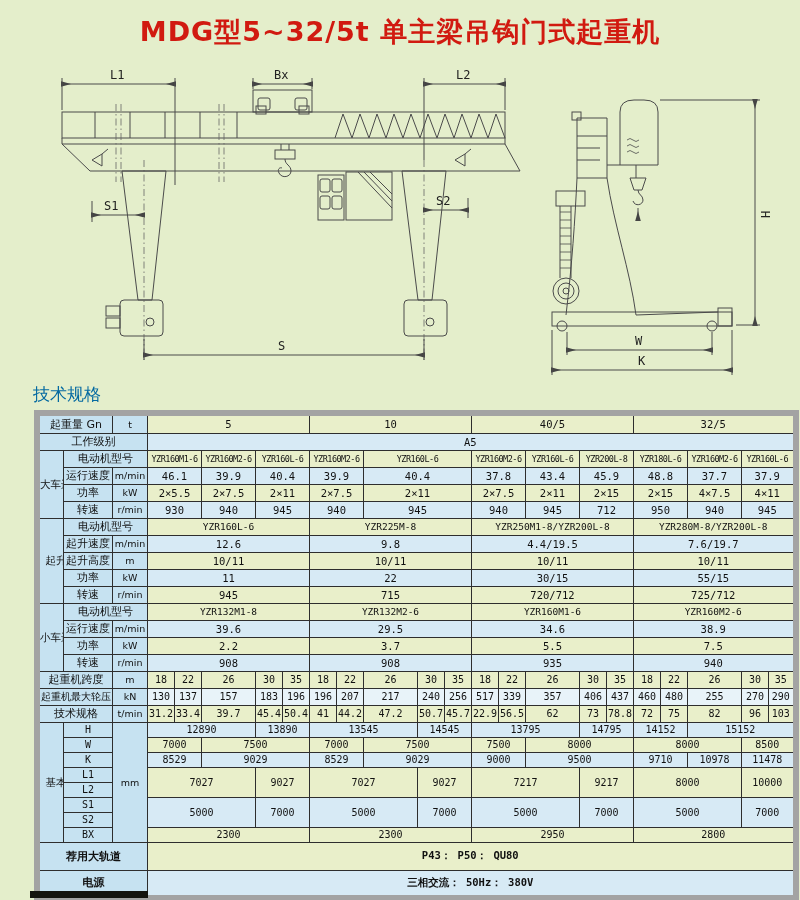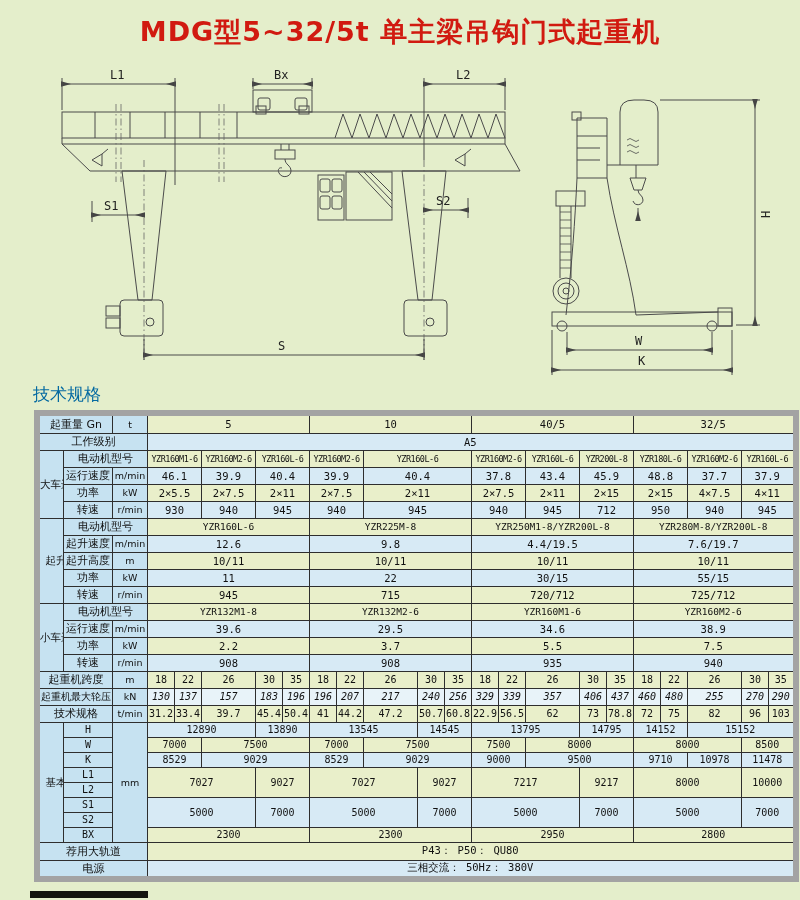--- a/index.html
+++ b/index.html
@@ -7,25 +7,25 @@
   .sheet{position:relative;width:800px;height:900px;background:#e4eecb;overflow:hidden;}
   .title{position:absolute;top:14px;left:0;width:800px;text-align:center;
          font-size:27px;font-weight:700;color:#d11a10;letter-spacing:1px;}
   .spec-heading{position:absolute;top:383px;left:33px;font-size:17px;font-weight:400;color:#0369a1;}
   .drawing{position:absolute;top:60px;left:0;}
   table.spec{position:absolute;top:410px;left:34px;border-collapse:collapse;table-layout:fixed;
              border:6px solid #a3a3a3;background:#f0abfc;}
   table.spec td{border:1px solid #2e2e2e;text-align:center;vertical-align:middle;
                 padding:0;overflow:hidden;white-space:nowrap;color:#111;}
   tr{height:17px;}
-  tr.h20{height:20px;} tr.h15{height:15px;} tr.h18{height:18px;}
+  tr.h20{height:20px;} tr.h15{height:15px;} tr.h18{height:28px;font-weight:bold;}
   .lb{background:#c6e2f1;}
   .g{background:#e9efca;}
   .b{background:#d7eaf5;}
-  .wb{background:#e8f3f9;font-style:italic;}
+  .wb{background:#e8f3f9;}
   .lab{font-size:11px;}
   .u{font-size:9.5px;}
   .v{font-size:10.5px;font-family:"DejaVu Sans Mono","Liberation Mono",monospace;}
   .sm{font-size:8.5px;letter-spacing:-0.5px;}
   .md{font-size:9.5px;}
   .s10{font-size:10px;}
   .vert div{margin:0 auto;word-break:break-all;line-height:1.2;font-size:10.5px;}
   .v2 div{width:23px;}
   .v1 div{width:12px;}
   .crop-strip{position:absolute;top:891px;left:30px;width:118px;height:7px;background:#14140f;}
@@ -422,21 +422,21 @@
       <td class="wb v s10">130</td>
       <td class="wb v s10">137</td>
       <td class="wb v s10" colspan="2">157</td>
       <td class="wb v s10">183</td>
       <td class="wb v s10">196</td>
       <td class="wb v s10">196</td>
       <td class="wb v s10">207</td>
       <td class="wb v s10" colspan="2">217</td>
       <td class="wb v s10">240</td>
       <td class="wb v s10">256</td>
-      <td class="wb v s10">329</td>
+      <td class="wb v s10">517</td>
       <td class="wb v s10">339</td>
       <td class="wb v s10" colspan="2">357</td>
       <td class="wb v s10">406</td>
       <td class="wb v s10">437</td>
       <td class="wb v s10">460</td>
       <td class="wb v s10">480</td>
       <td class="wb v s10" colspan="2">255</td>
       <td class="wb v s10">270</td>
       <td class="wb v s10">290</td>
     </tr>
@@ -446,21 +446,21 @@
       <td class="lb u">t/min</td>
       <td class="g v s10">31.2</td>
       <td class="g v s10">33.4</td>
       <td class="g v s10" colspan="2">39.7</td>
       <td class="g v s10">45.4</td>
       <td class="g v s10">50.4</td>
       <td class="g v s10">41</td>
       <td class="g v s10">44.2</td>
       <td class="g v s10" colspan="2">47.2</td>
       <td class="g v s10">50.7</td>
-      <td class="g v s10">60.8</td>
+      <td class="g v s10">45.7</td>
       <td class="g v s10">22.9</td>
       <td class="g v s10">56.5</td>
       <td class="g v s10" colspan="2">62</td>
       <td class="g v s10">73</td>
       <td class="g v s10">78.8</td>
       <td class="g v s10">72</td>
       <td class="g v s10">75</td>
       <td class="g v s10" colspan="2">82</td>
       <td class="g v s10">96</td>
       <td class="g v s10">103</td>

